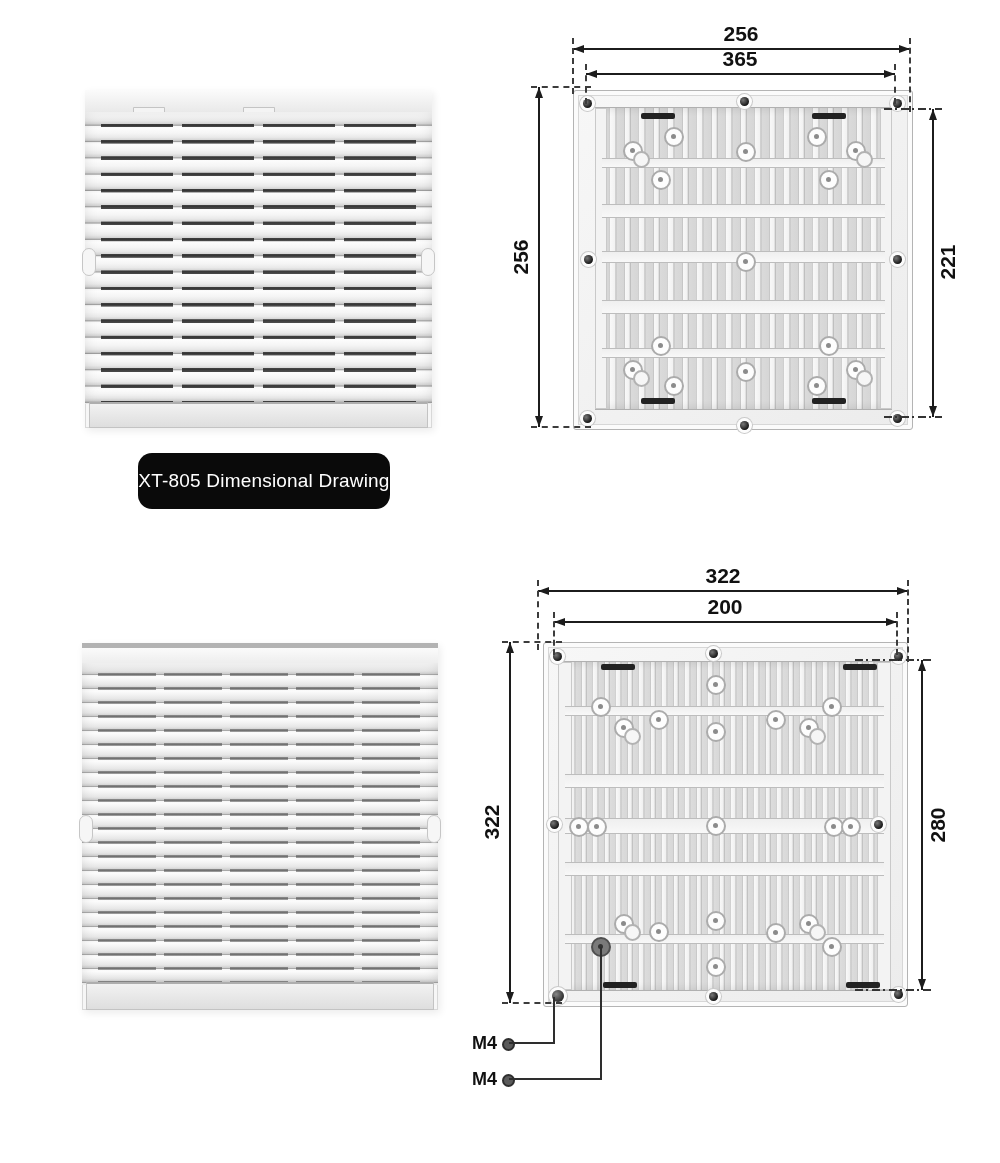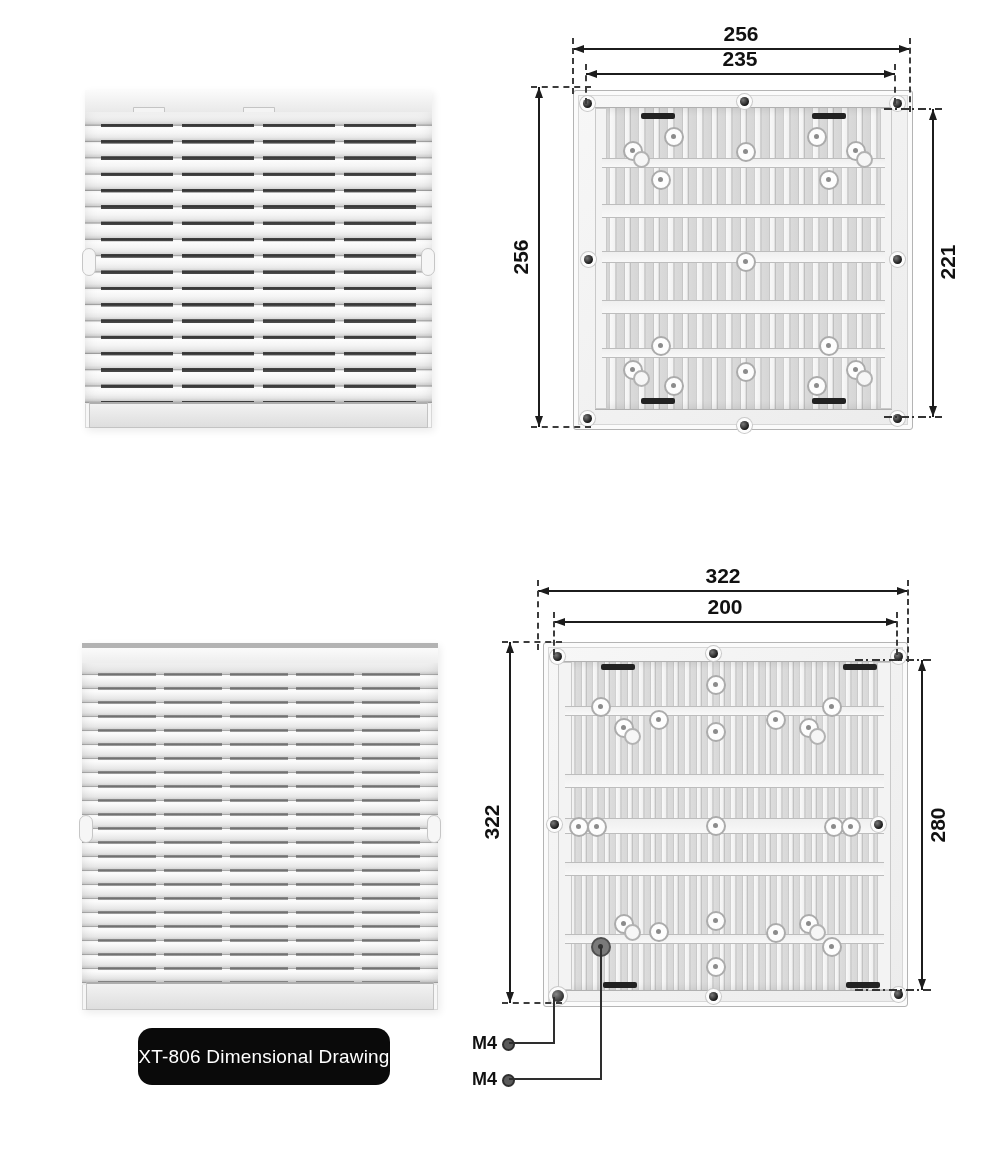--- a/index.html
+++ b/index.html
@@ -130,21 +130,21 @@
 
   <div class="dimh" style="left:573px;top:48px;width:337px;">
       <span class="ah l"></span>
       <span class="ah r"></span>
     </div>
   <div class="dim-label h" style="left:741px;top:22px;">256</div>
   <div class="dimh" style="left:586px;top:73px;width:309px;">
       <span class="ah l"></span>
       <span class="ah r"></span>
     </div>
-  <div class="dim-label h" style="left:740px;top:47px;">235</div>
+  <div class="dim-label h" style="left:740px;top:47px;">365</div>
   <div class="extv" style="left:572px;top:38px;height:56px;"></div>
   <div class="extv" style="left:909px;top:38px;height:74px;"></div>
   <div class="extv" style="left:585px;top:64px;height:40px;"></div>
   <div class="extv" style="left:894px;top:64px;height:40px;"></div>
 
   <div class="dimv" style="left:538px;top:87px;height:340px;">
       <span class="ah t"></span>
       <span class="ah b"></span>
     </div>
   <div class="dim-label v" style="left:521px;top:257px;">256</div>
@@ -152,20 +152,23 @@
   <div class="exth" style="left:531px;top:426px;width:60px;"></div>
 
   <div class="dimv" style="left:932px;top:109px;height:308px;">
       <span class="ah t"></span>
       <span class="ah b"></span>
     </div>
   <div class="dim-label v" style="left:948px;top:262px;">221</div>
   <div class="cl" style="left:884px;top:108px;width:58px;"></div>
   <div class="cl" style="left:884px;top:416px;width:58px;"></div>
 
+  <div class="badge" style="left:138px;top:453px;width:252px;height:56px;">
+    <span>XT-805 Dimensional Drawing</span>
+  </div>
 
   <div class="fv" style="left:82px;top:643px;width:356px;height:367px;">
     <div class="fv-cap dark-top" style="top:0;height:20px;">
       <div class="fv-tab" style="left:8px;width:22px;"></div>
       <div class="fv-tab" style="left:168px;width:22px;"></div>
       <div class="fv-tab" style="left:326px;width:22px;"></div>
     </div>
     <div class="fv-louvers" style="top:20px;height:322px;background:repeating-linear-gradient(180deg,#fcfcfc 0px,#f2f2f2 4px,#e6e6e6 8px,#cfcfcf 10.5px,#a8a8a8 11.5px,#f7f7f7 12.4px,#fcfcfc 14px);">
       <div class="slot-col" style="left:16px;width:58px;background:repeating-linear-gradient(180deg,transparent 0 8px,rgba(60,60,60,0.5) 8.4px 10.6px,transparent 11px 14px);"></div>
       <div class="slot-col" style="left:82px;width:58px;background:repeating-linear-gradient(180deg,transparent 0 8px,rgba(60,60,60,0.5) 8.4px 10.6px,transparent 11px 14px);"></div>
@@ -257,17 +260,14 @@
   <div class="m4-label" style="left:455px;top:1033px;">M4</div>
   <div class="leader-dot" style="left:502px;top:1038px;"></div>
   <div class="leader-h" style="left:509px;top:1042px;width:46px;"></div>
   <div class="leader-v" style="left:553px;top:997px;height:47px;"></div>
 
   <div class="m4-label" style="left:455px;top:1069px;">M4</div>
   <div class="leader-dot" style="left:502px;top:1074px;"></div>
   <div class="leader-h" style="left:509px;top:1078px;width:93px;"></div>
   <div class="leader-v" style="left:600px;top:947px;height:133px;"></div>
 
-  <div class="badge" style="left:138px;top:1028px;width:252px;height:57px;">
-    <span>XT-806 Dimensional Drawing</span>
-  </div>
 
 </div>
 
 </body></html>

